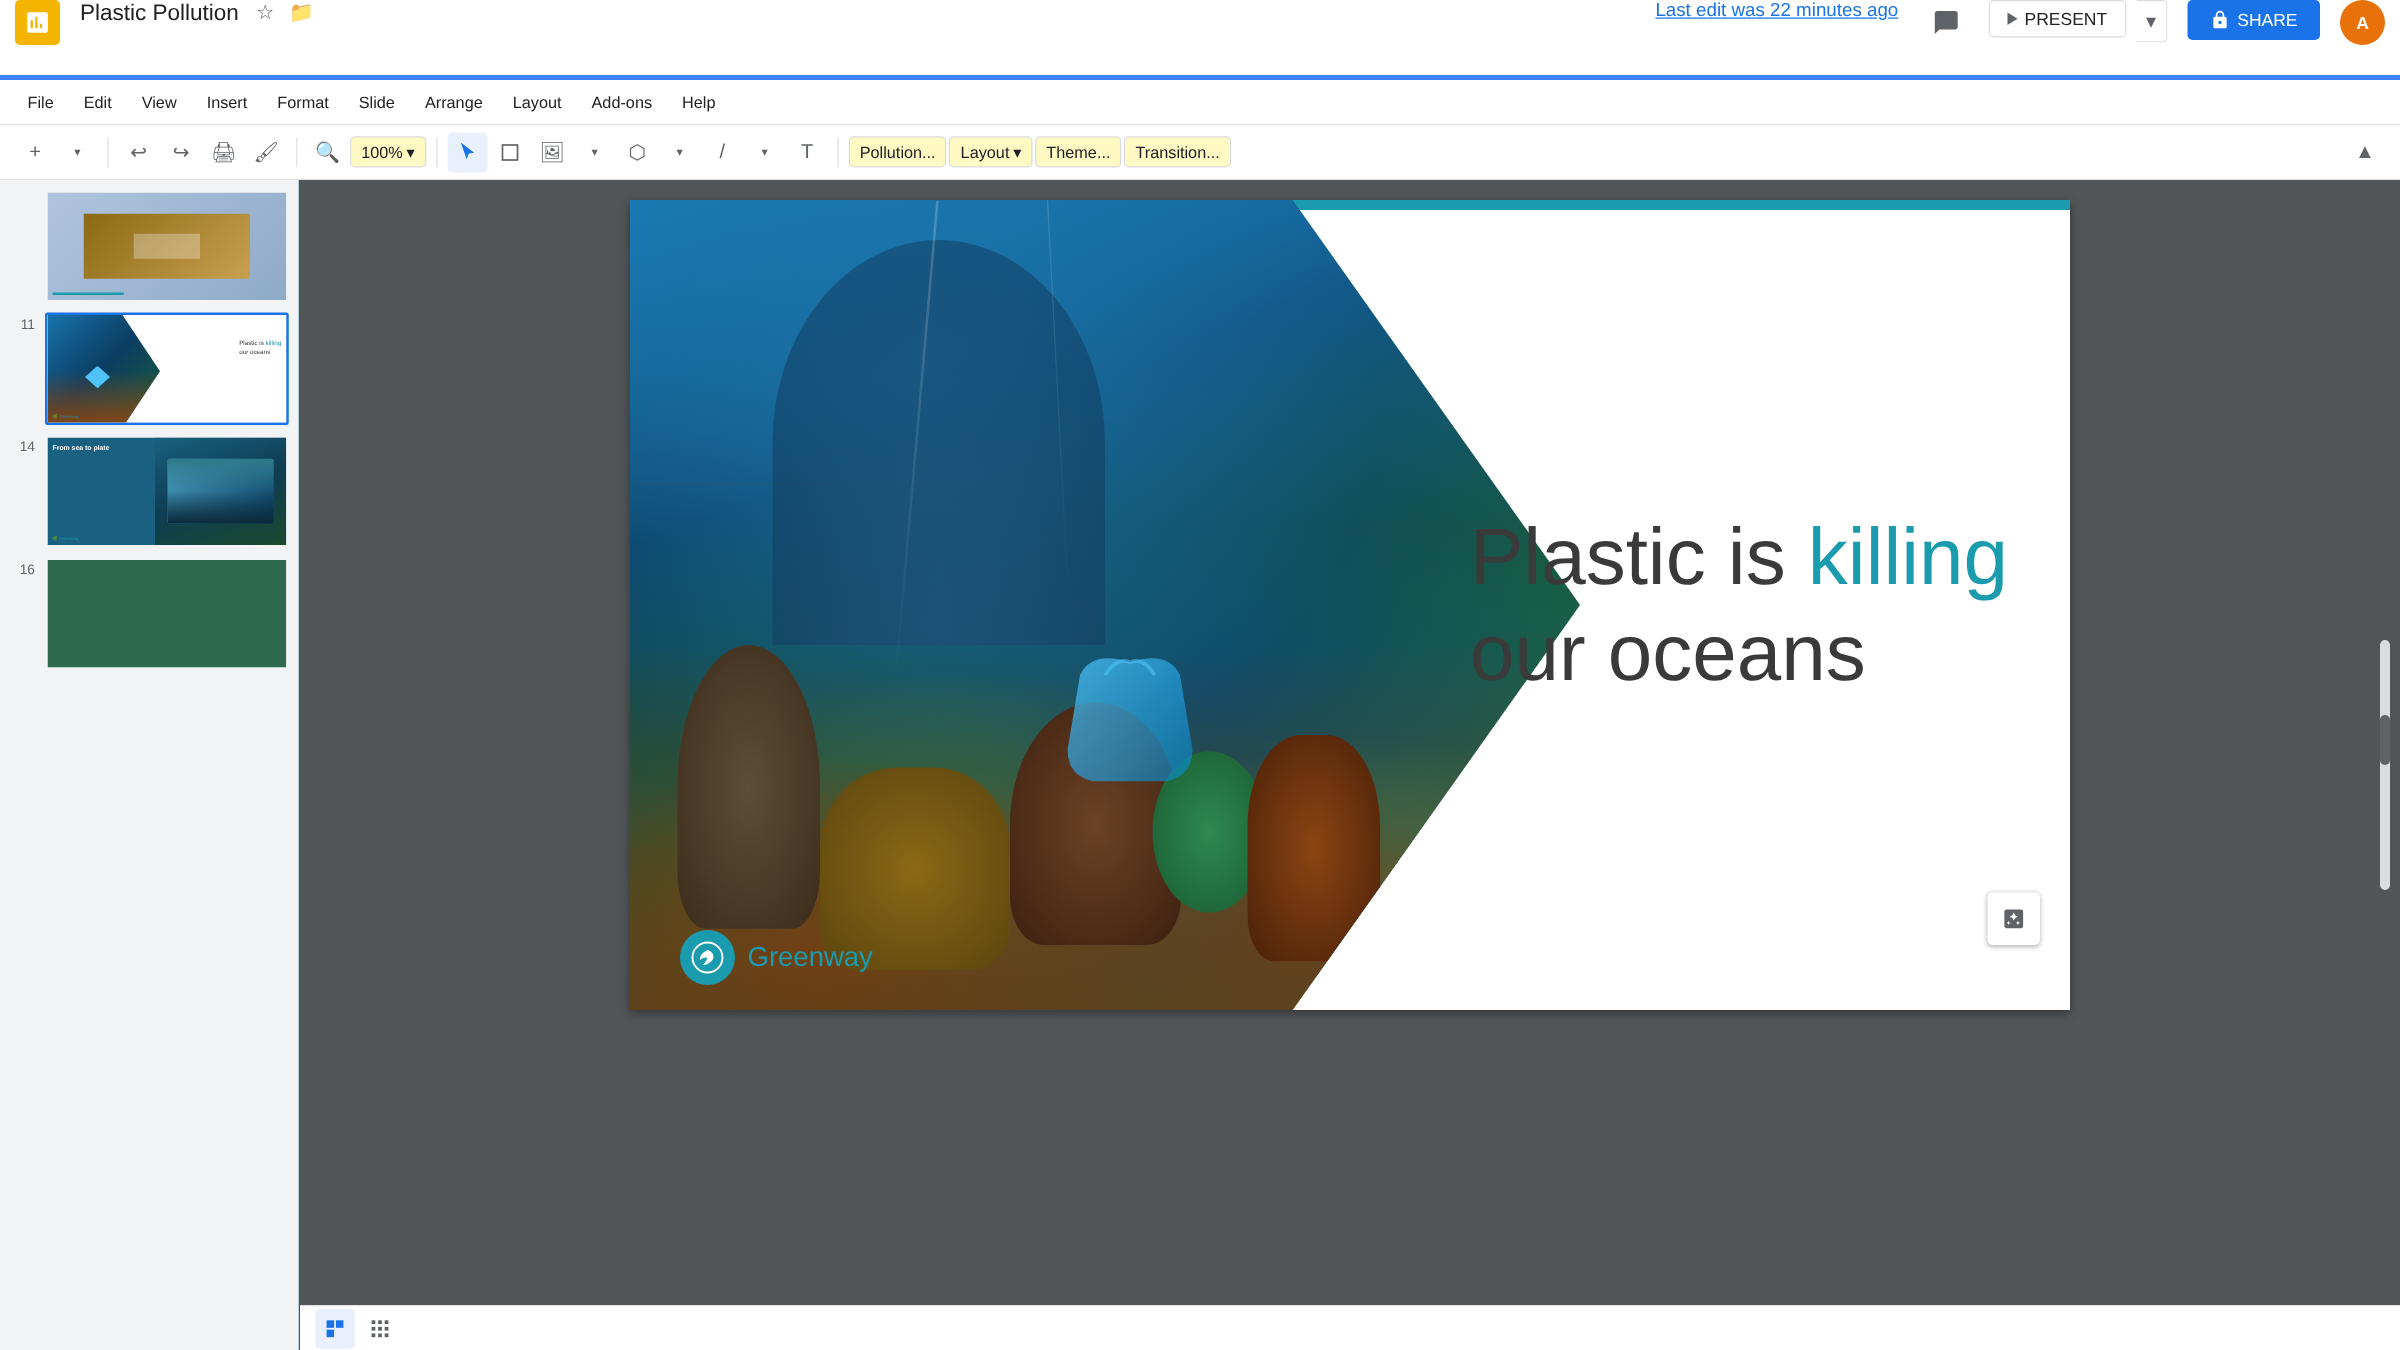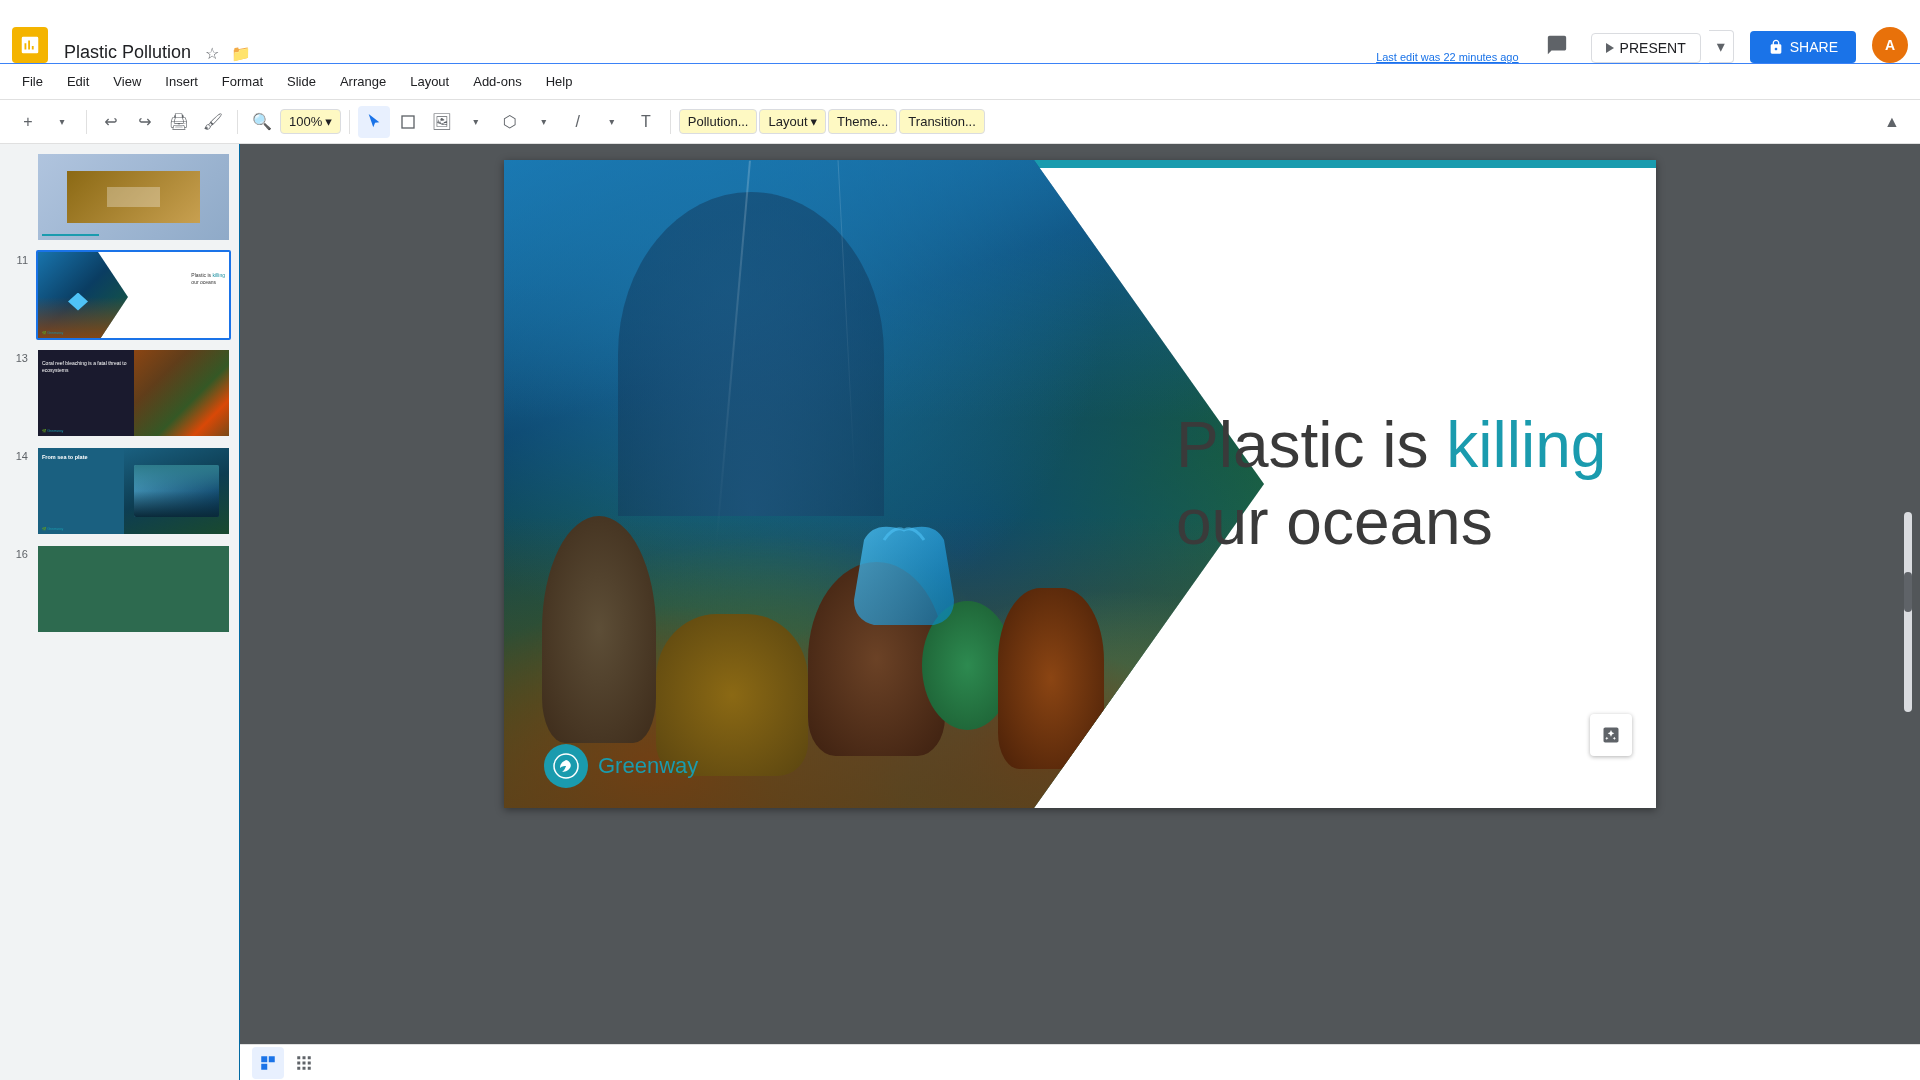--- a/index.html
+++ b/index.html
@@ -1,45 +1,45 @@
 <!DOCTYPE html>
 <html><head>
   <meta charset="utf-8">
   <style>
     * { box-sizing: border-box; margin: 0; padding: 0; }
     body { font-family: 'Arial', sans-serif; background: #f1f3f4; width: 1920px; height: 1080px; overflow: hidden; }
 
     
     #top-bar {
       display: flex;
-      align-items: flex-end;
+      align-items: flex-start;
       height: 64px;
       background: #fff;
-      border-bottom: 1px solid #3b82f6;
+      border-bottom: 4px solid #3b82f6;
       padding: 0 12px;
       gap: 8px;
     }
     #app-logo {
       width: 36px; height: 36px;
       background: #f4b400;
       border-radius: 4px;
       display: flex; align-items: center; justify-content: center;
       margin-right: 8px;
     }
     #app-logo svg { width: 22px; height: 22px; }
     #doc-title {
       font-size: 18px;
       color: #202124;
       font-weight: 400;
       margin-right: 6px;
     }
     .title-icon { color: #5f6368; font-size: 16px; cursor: pointer; margin-right: 4px; }
     .top-spacer { flex: 1; }
     #last-edit {
-      font-size: 11px;
+      font-size: 15px;
       color: #1a73e8;
       text-decoration: underline;
       cursor: pointer;
       margin-right: 12px;
     }
     #comment-btn {
       width: 36px; height: 36px;
       display: flex; align-items: center; justify-content: center;
       cursor: pointer; border-radius: 50%;
       color: #5f6368;
@@ -511,33 +511,20 @@
               <div style="position:absolute;top:45%;left:40%;width:20px;height:18px;background:#4fc3f7;clip-path:polygon(50% 0%,100% 50%,50% 100%,0% 50%);"></div>
             </div>
             <div class="s11-text">Plastic is <span>killing</span><br>our oceans</div>
             <div class="s11-footer">🌿 Greenway</div>
           </div>
         </div>
       </div>
     </div>
 
 
-    <div class="slide-item">
-      <span class="slide-number">13</span>
-      <div class="slide-thumb">
-        <div class="slide-thumb-inner">
-          <div class="s13-bg">
-            <div class="s13-img"></div>
-            <div style="position:absolute;right:0;top:0;width:50%;height:100%;background:linear-gradient(135deg,#8B4513 0%,#5D3A1A 30%,#2d5a27 60%,#ff4500 80%,#8B4513 100%);opacity:0.8;"></div>
-            <div class="s13-text">Coral reef bleaching is a fatal threat to ecosystems</div>
-            <div style="position:absolute;bottom:3px;left:4px;font-size:3.5px;color:#1a9bae;">🌿 Greenway</div>
-          </div>
-        </div>
-      </div>
-    </div>
 
     <div class="slide-item">
       <span class="slide-number">14</span>
       <div class="slide-thumb">
         <div class="slide-thumb-inner">
           <div class="s14-bg">
             <div class="s14-title">From sea to plate</div>
             <div style="position:absolute;right:0;top:0;width:55%;height:100%;background:linear-gradient(160deg,#1a6080,#0d3d52,#1a4a2e);"></div>
             <div style="position:absolute;right:5%;top:20%;width:45%;height:60%;background:linear-gradient(135deg,#4a9ec0,#0a3d62);border-radius:2px;overflow:hidden;">
               <div style="width:100%;height:50%;background:linear-gradient(to bottom,#2d7a8a,transparent);"></div>

